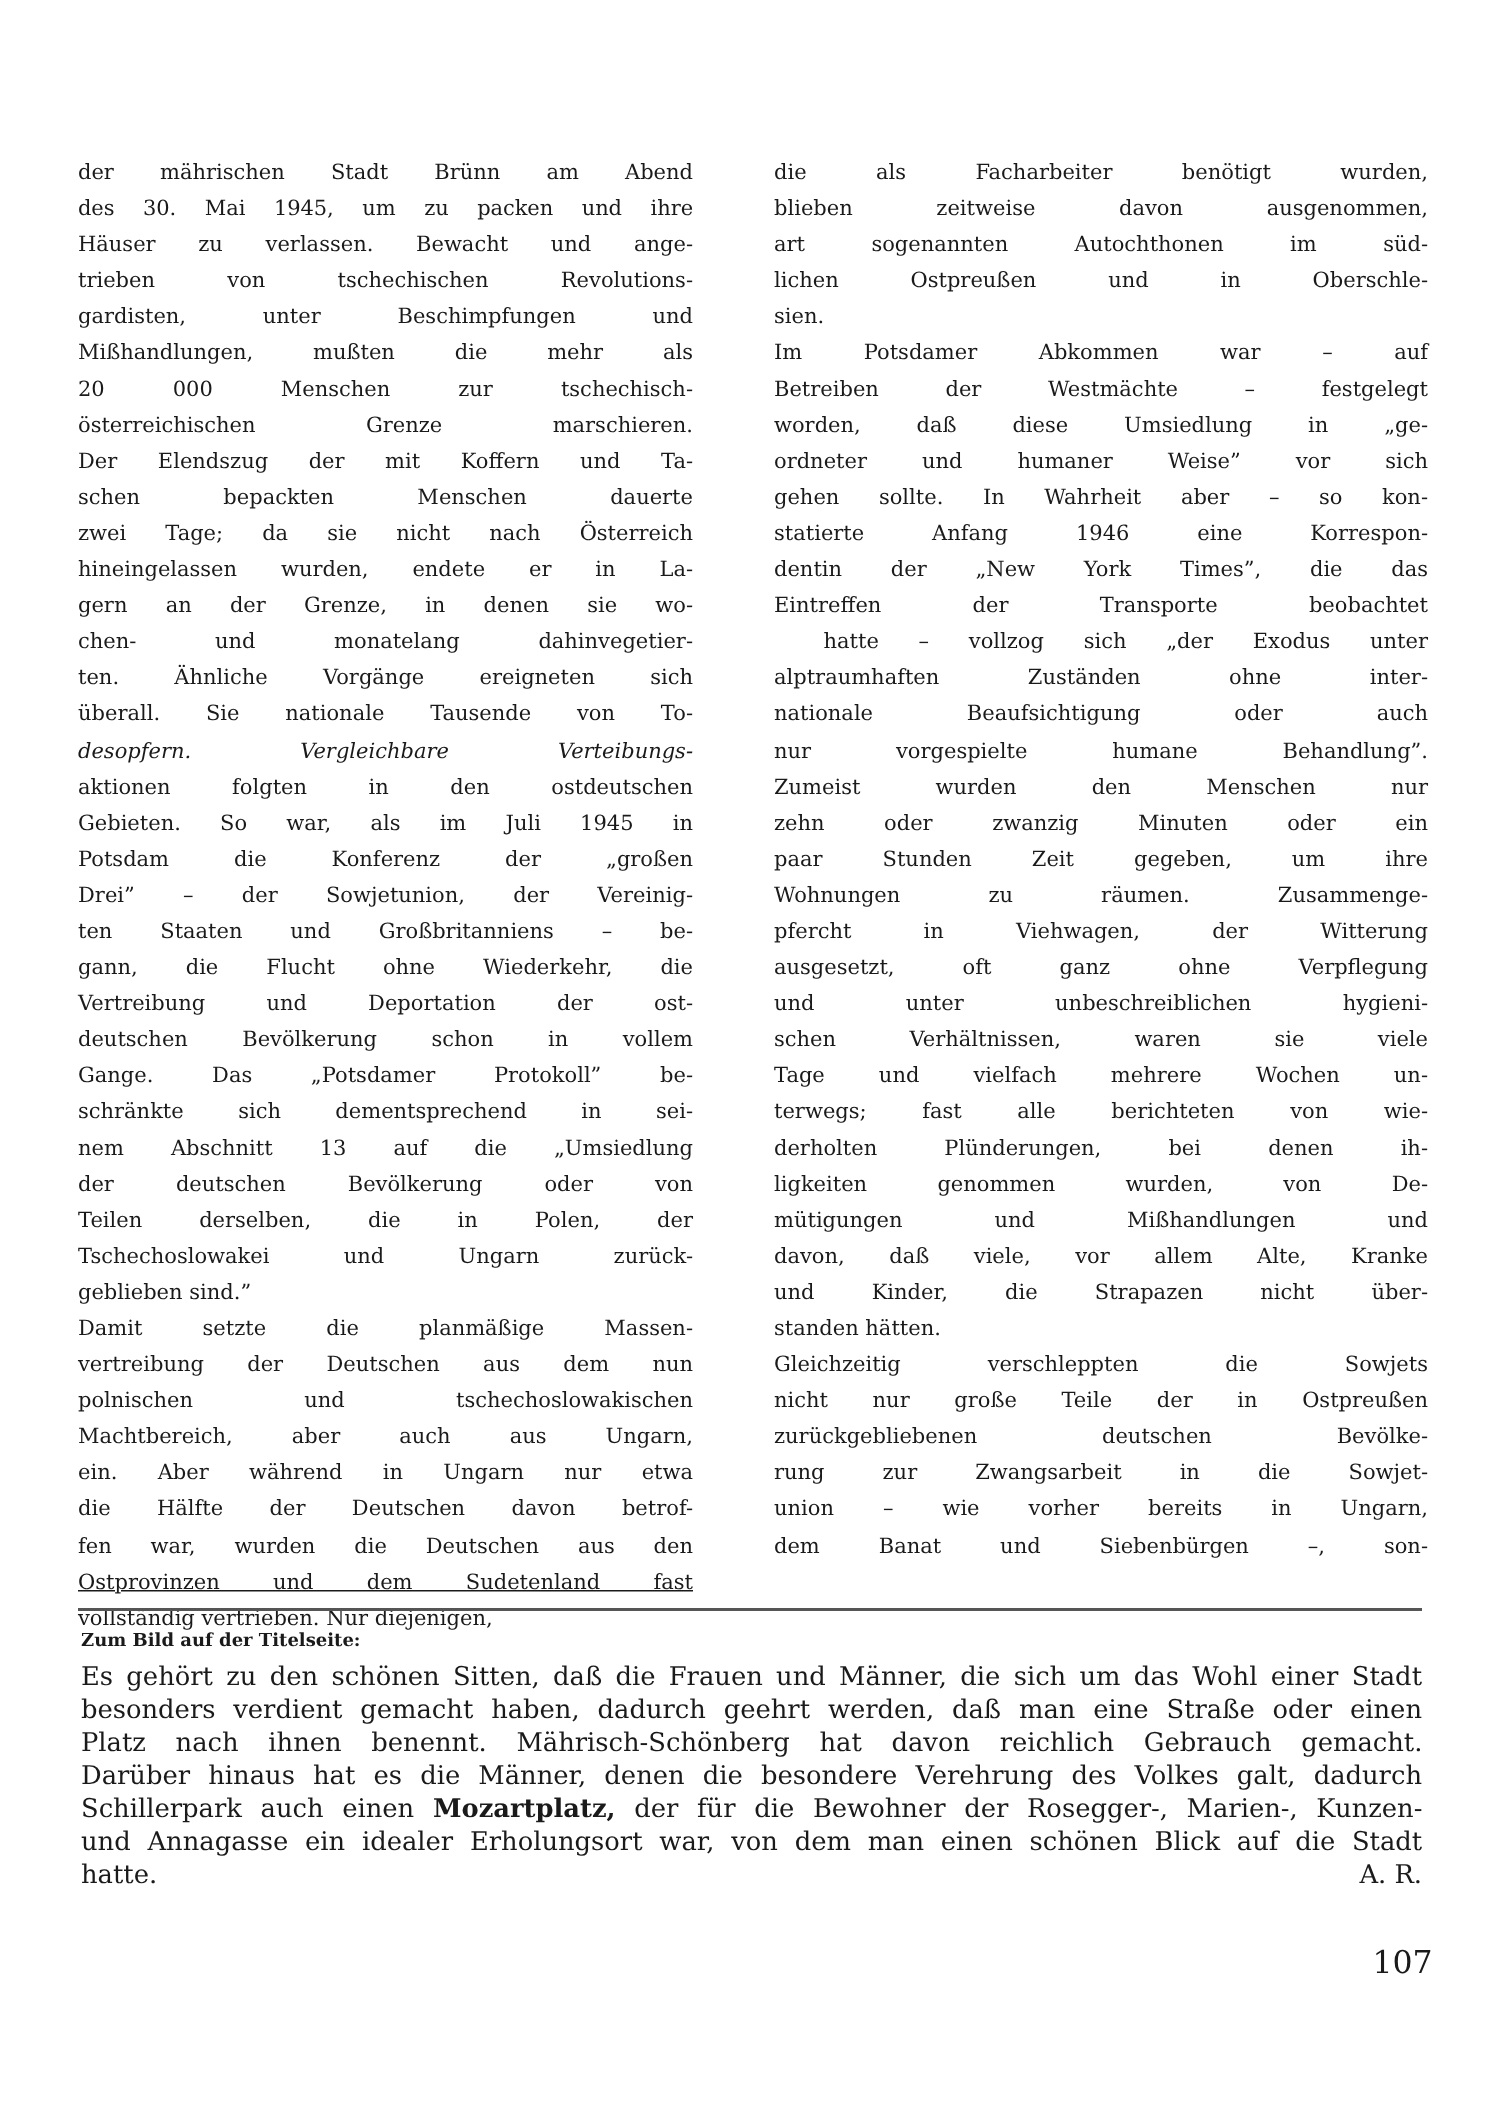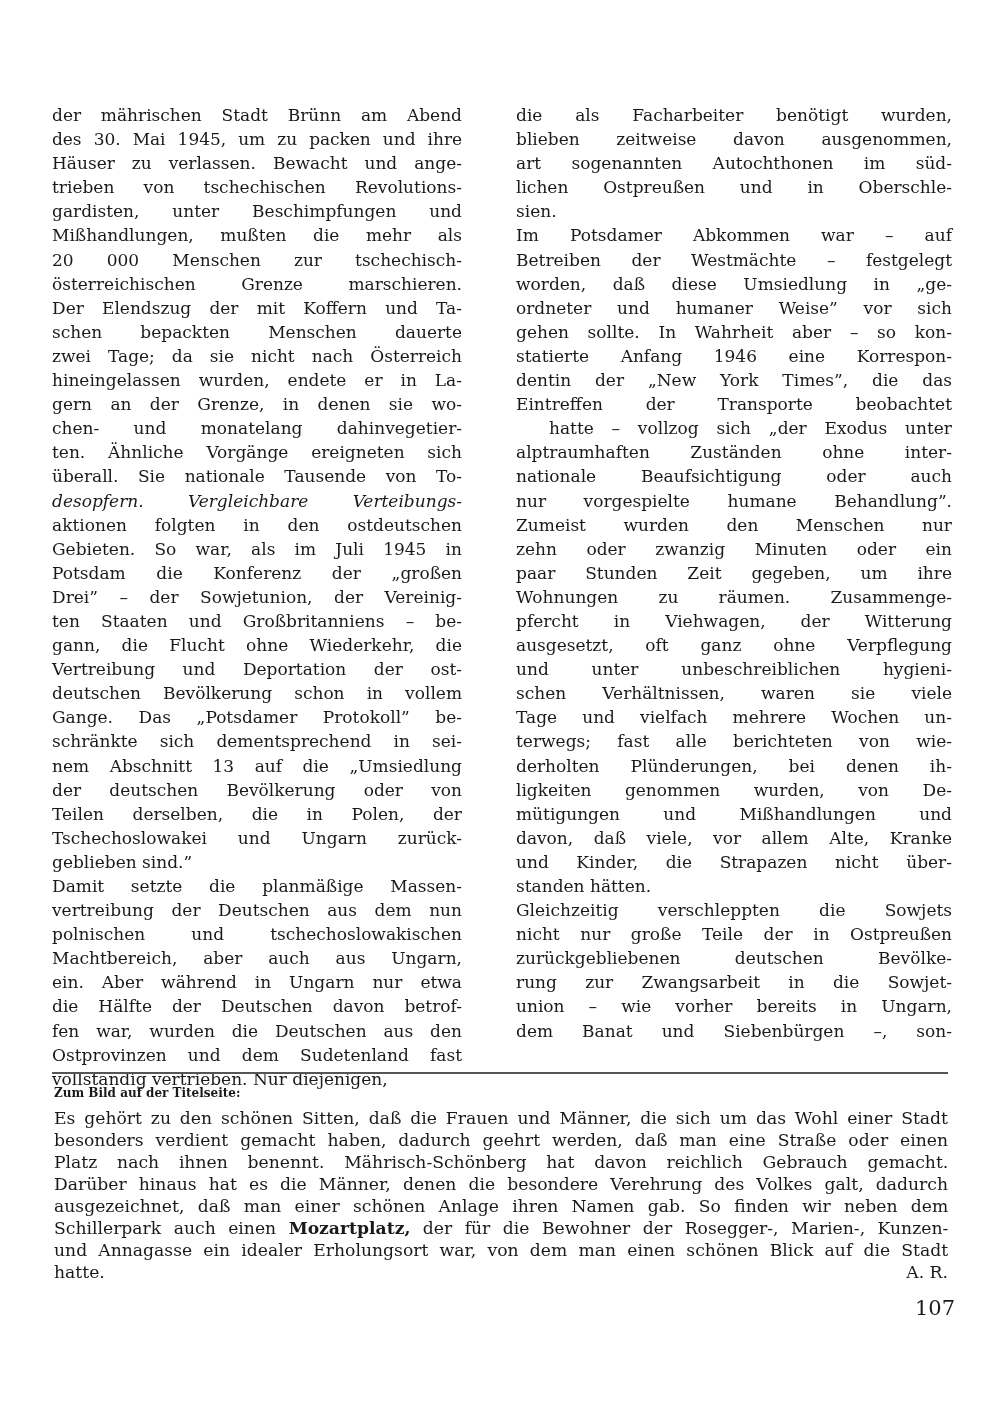--- a/index.html
+++ b/index.html
@@ -1,18 +1,18 @@
 <!DOCTYPE html>
 <html><head>
 <meta charset="utf-8">
 <style>
   html, body { margin: 0; padding: 0; background: #ffffff; }
   body { width: 1000px; height: 1413px; position: relative; overflow: hidden;
          font-family: "DejaVu Serif", "Liberation Serif", serif; color: #1a1a1a; }
-  .col { position: absolute; top: 103px; width: 410px; font-size: 17px; line-height: 24.1px; }
+  .col { position: absolute; top: 103px; width: 410px; font-size: 14px; line-height: 24.1px; }
   .col-left { left: 52px; }
   .col-right { left: 516px; width: 436px; }
   .line { display: block; white-space: nowrap; text-align-last: justify; text-align: justify; }
   .line.last { text-align-last: left; }
   .divider { position: absolute; left: 52px; width: 896px; top: 1072px; height: 2px; background: #555; }
   .caption { position: absolute; left: 54px; top: 1082px; width: 894px; font-size: 17.2px; line-height: 22px; }
   .caption-title { font-weight: bold; font-size: 12px; display: block; margin-bottom: 3px; }
   .caption .line { text-align-last: justify; }
   .signoff { position: absolute; right: 0; top: 0; }
   .hatte-row { position: relative; display: block; }
@@ -55,21 +55,21 @@
     <span class="line" style="display: block; word-spacing: 14.2px;">Teilen derselben, die in Polen, der</span>
     <span class="line" style="display: block; word-spacing: 8.66667px;">Tschechoslowakei und Ungarn zurück-</span>
     <span class="line last" style="display: block;">geblieben sind.”</span>
     <span class="line" style="display: block; word-spacing: 9px;">Damit setzte die planmäßige Massen-</span>
     <span class="line" style="display: block; word-spacing: 1.4px;">vertreibung der Deutschen aus dem nun</span>
     <span class="line" style="display: block; word-spacing: 15.5px;">polnischen und tschechoslowakischen</span>
     <span class="line" style="display: block; word-spacing: 8px;">Machtbereich, aber auch aus Ungarn,</span>
     <span class="line" style="display: block; word-spacing: 4px;">ein. Aber während in Ungarn nur etwa</span>
     <span class="line" style="display: block; word-spacing: 4.2px;">die Hälfte der Deutschen davon betrof-</span>
     <span class="line" style="display: block; word-spacing: 2.83333px;">fen war, wurden die Deutschen aus den</span>
-    <span class="line" style="display: block; word-spacing: 2.5px;">Ostprovinzen und dem Sudetenland fast</span>
+    <span class="line" style="display: block; word-spacing: 2.5px; text-decoration: underline;">Ostprovinzen und dem Sudetenland fast</span>
     <span class="line last" style="display: block;">vollständig vertrieben. Nur diejenigen,</span>
   </div>
 <div class="col col-right" id="rightcol">
     <span class="line" style="display: block; word-spacing: 15px;">die als Facharbeiter benötigt wurden,</span>
     <span class="line" style="display: block; word-spacing: 13.6667px;">blieben zeitweise davon ausgenommen,</span>
     <span class="line" style="display: block; word-spacing: 12.25px;">art sogenannten Autochthonen im süd-</span>
     <span class="line" style="display: block; word-spacing: 17.25px;">lichen Ostpreußen und in Oberschle-</span>
     <span class="line last" style="display: block;">sien.</span>
     <span class="line" style="display: block; word-spacing: 16.4px;">Im Potsdamer Abkommen war – auf</span>
     <span class="line" style="display: block; word-spacing: 12.25px;">Betreiben der Westmächte – festgelegt</span>
@@ -108,21 +108,20 @@
   </div>
 
 <div class="divider"></div>
 
 <div class="caption">
   <span class="caption-title">Zum Bild auf der Titelseite:</span>
   <span class="line" style="display: block; word-spacing: 3.41176px;">Es gehört zu den schönen Sitten, daß die Frauen und Männer, die sich um das Wohl einer Stadt</span>
   <span class="line" style="display: block; word-spacing: 6.41667px;">besonders verdient gemacht haben, dadurch geehrt werden, daß man eine Straße oder einen</span>
   <span class="line" style="display: block; word-spacing: 14.3333px;">Platz nach ihnen benennt. Mährisch-Schönberg hat davon reichlich Gebrauch gemacht.</span>
   <span class="line" style="display: block; word-spacing: 6.61538px;">Darüber hinaus hat es die Männer, denen die besondere Verehrung des Volkes galt, dadurch</span>
-  <span class="line" style="display: block; word-spacing: 7.84615px;">ausgezeichnet, daß man einer schönen Anlage ihren Namen gab. So finden wir neben dem</span>
   <span class="line" style="display: block; word-spacing: 7px;"><span>Schillerpark auch einen </span><b>Mozartplatz,</b><span> der für die Bewohner der Rosegger-, Marien-, Kunzen-</span></span>
   <span class="line" style="display: block; word-spacing: 5.71429px;">und Annagasse ein idealer Erholungsort war, von dem man einen schönen Blick auf die Stadt</span>
   <span class="hatte-row">
     <span>hatte.</span>
     <span class="signoff">A. R.</span>
   </span>
 </div>
 
 <div class="page-number">107</div>
 

